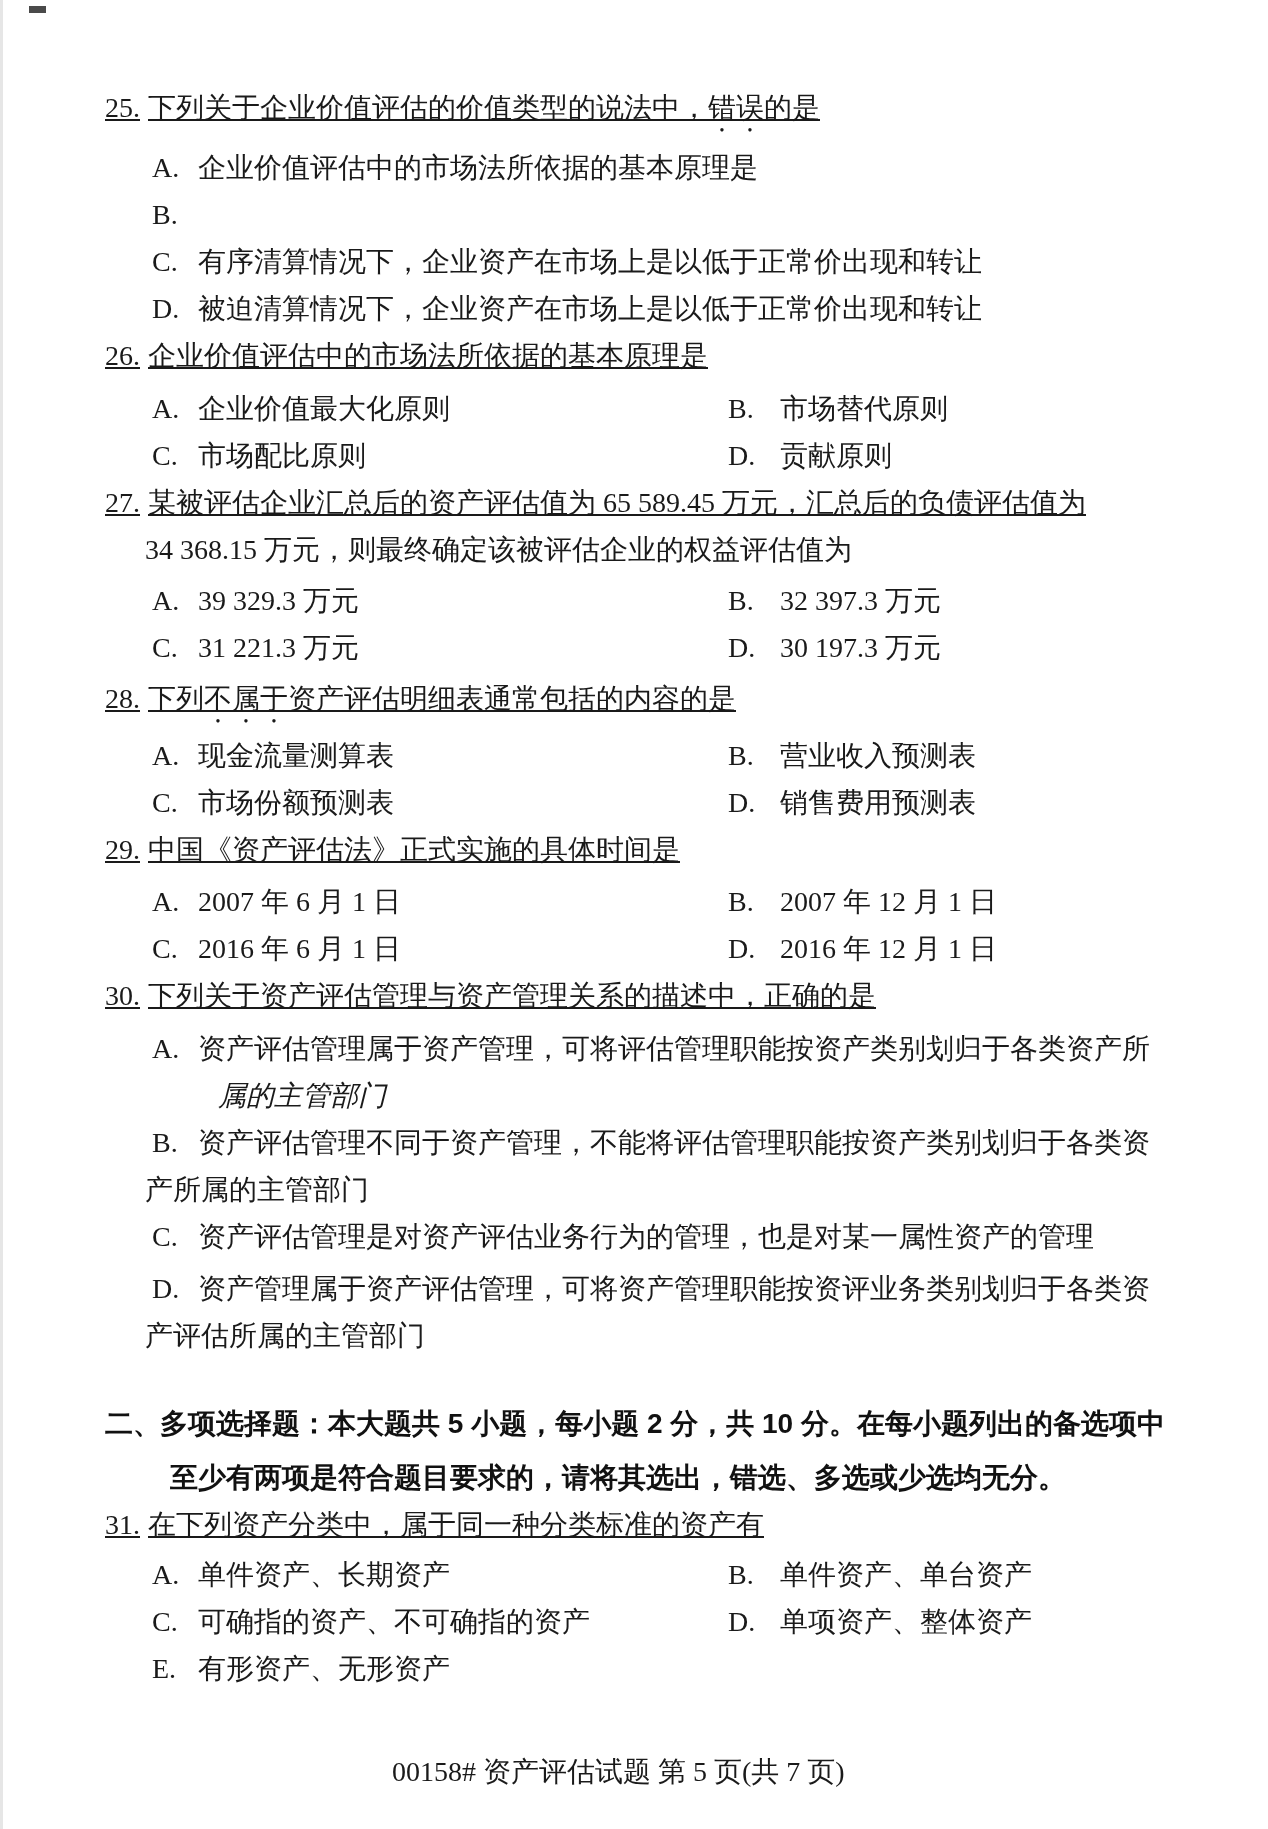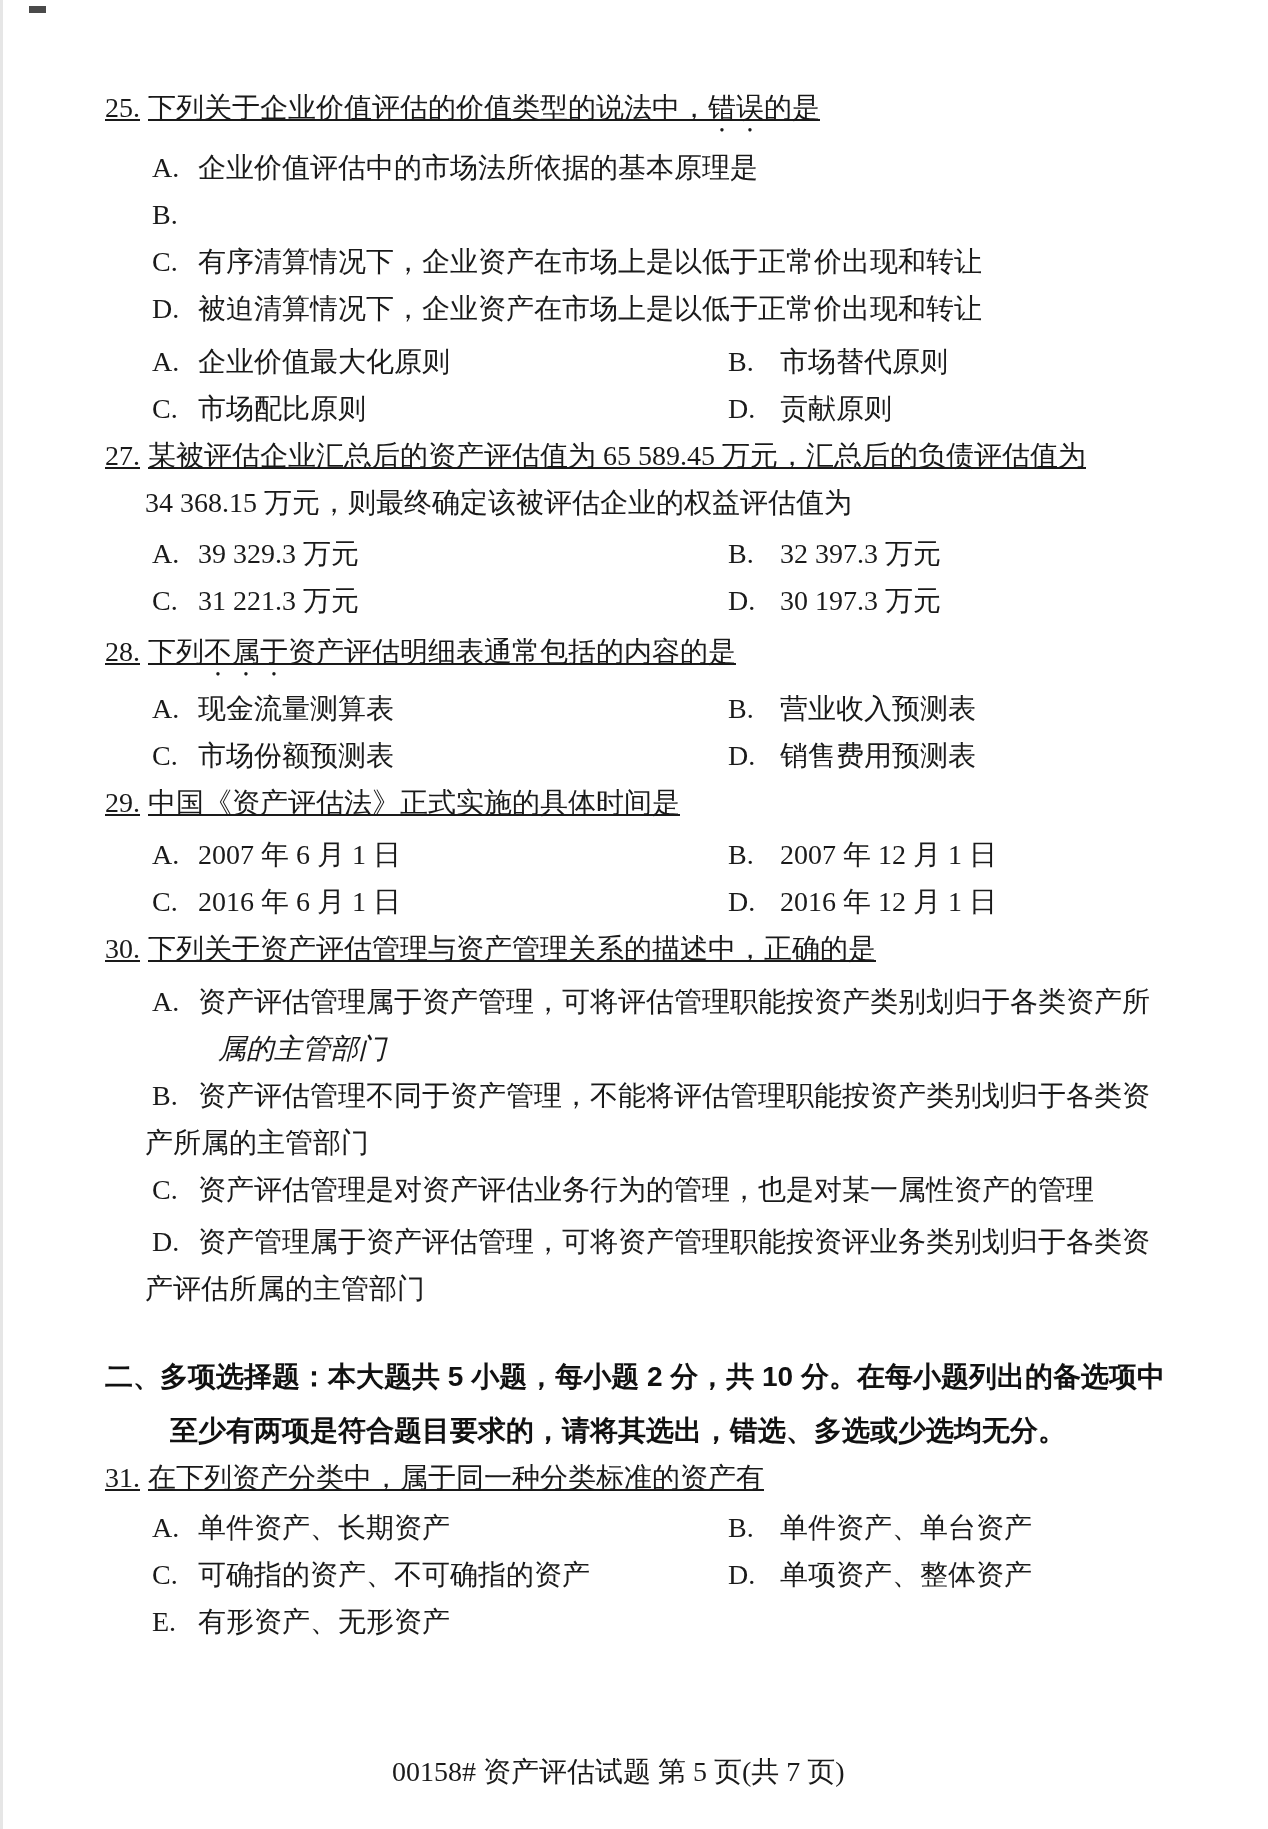--- a/index.html
+++ b/index.html
@@ -75,20 +75,24 @@
     </div>
     <div class="row full">
       <span class="ol">C.</span>
       <span>有序清算情况下，企业资产在市场上是以低于正常价出现和转让</span>
     </div>
     <div class="row full">
       <span class="ol">D.</span>
       <span>被迫清算情况下，企业资产在市场上是以低于正常价出现和转让</span>
     </div>
 
+    <div class="row qrow">
+      <span class="qnum">26.</span>
+      <span class="qtext">企业价值评估中的市场法所依据的基本原理是</span>
+    </div>
     <div class="row optrow mt6">
       <div class="c1">
         <span class="ol">A.</span>
         <span>企业价值最大化原则</span>
       </div>
       <div class="c2">
         <span class="ol">B.</span>
         <span>市场替代原则</span>
       </div>
     </div>

